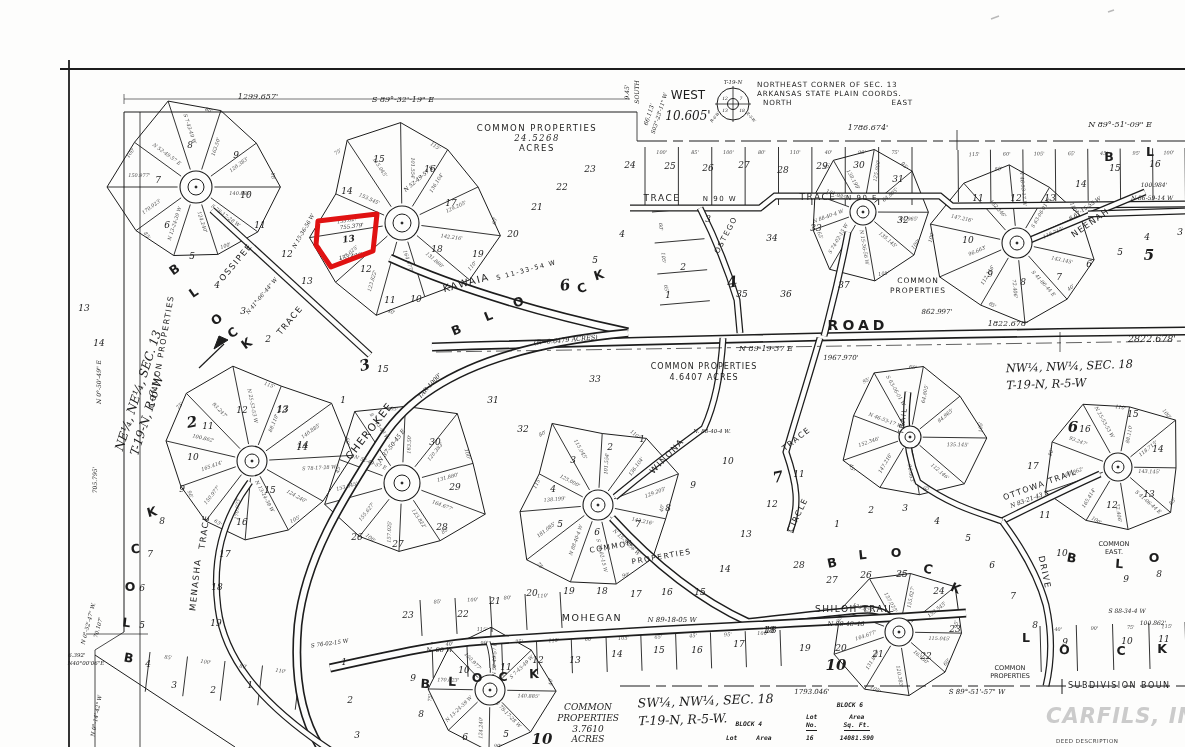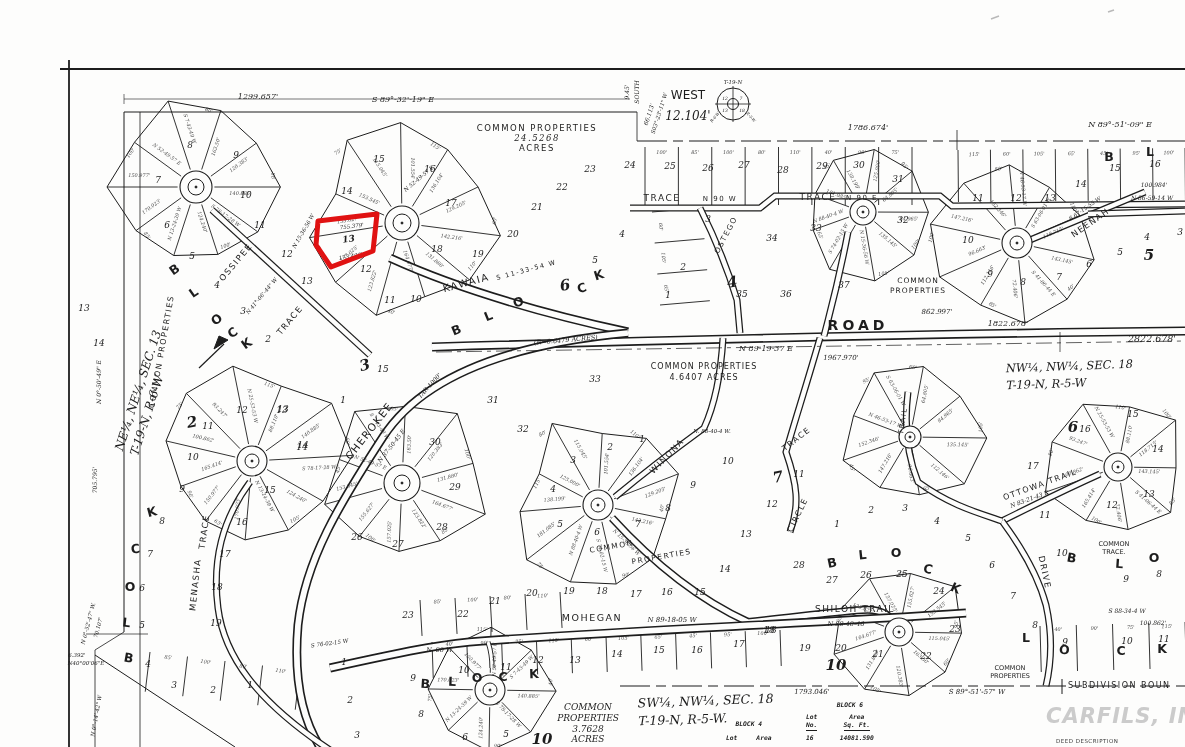--- a/index.html
+++ b/index.html
@@ -805,52 +805,60 @@
         <text x="836" y="670" font-size="7" class="blkN" text-anchor="middle">10</text>
         <text x="542" y="744" font-size="7" class="blkN" text-anchor="middle">10</text>
         <text x="193" y="427" font-size="7" class="blkN" text-anchor="middle" transform="rotate(-10 193 427)">2</text>
       </g>
       <g>
         <polygon points="318,221 377,214 373,251 331,267 316,245" fill="none" stroke="#e01212" stroke-width="5" stroke-linejoin="round"></polygon>
         <text x="349" y="242" font-size="10.5" class="lot" text-anchor="middle" transform="rotate(-8 349 242)" font-weight="bold">13</text>
       </g>
     </svg>
 
+  <div class="ov" id="corner-note">
+    <div>NORTHEAST CORNER OF SEC. 13</div>
+    <div>ARKANSAS STATE PLAIN COORDS.</div>
+    <div class="ne-row">
+      <span>NORTH</span>
+      <span>EAST</span>
+    </div>
+  </div>
 
   <div class="ov" id="west-block">
     <div>WEST</div>
-    <div class="d">12.104'</div>
+    <div class="d">10.605'</div>
   </div>
 
   <div class="ov ctr" id="cp-main">
     <div>COMMON PROPERTIES</div>
     <div class="hand">24.5268</div>
     <div>ACRES</div>
   </div>
 
   <div class="ov ctr" id="cp-mid">
     <div>COMMON PROPERTIES</div>
     <div>4.6407 ACRES</div>
   </div>
 
   <div class="ov ctr hand" id="cp-south">
     <div>COMMON</div>
     <div>PROPERTIES</div>
-    <div>3.7628</div>
+    <div>3.7610</div>
     <div>ACRES</div>
   </div>
 
   <div class="ov ctr" id="cp-block4">
     <div>COMMON</div>
     <div>PROPERTIES</div>
   </div>
 
   <div class="ov ctr" id="cp-right-sm">
     <div>COMMON</div>
-    <div>TRACE.</div>
+    <div>EAST.</div>
   </div>
 
   <div class="ov ctr" id="cp-br">
     <div>COMMON</div>
     <div>PROPERTIES</div>
   </div>
 
   <div class="ov hand" id="sec-ne">
     <div>NE¼, NE¼, SEC. 13</div>
     <div>T-19-N, R-6-W</div>

